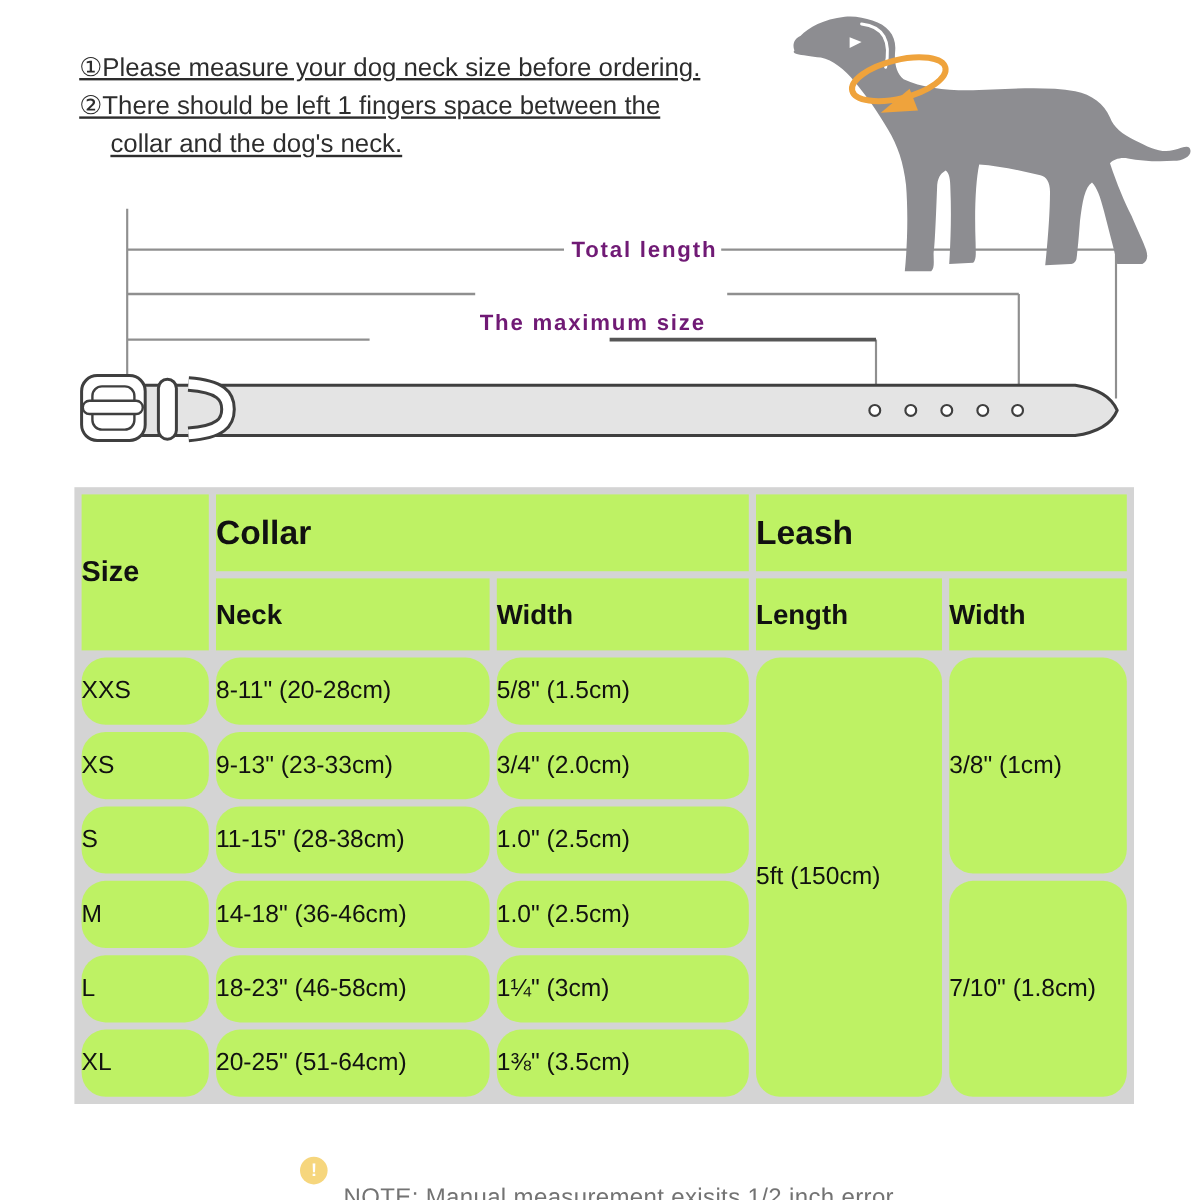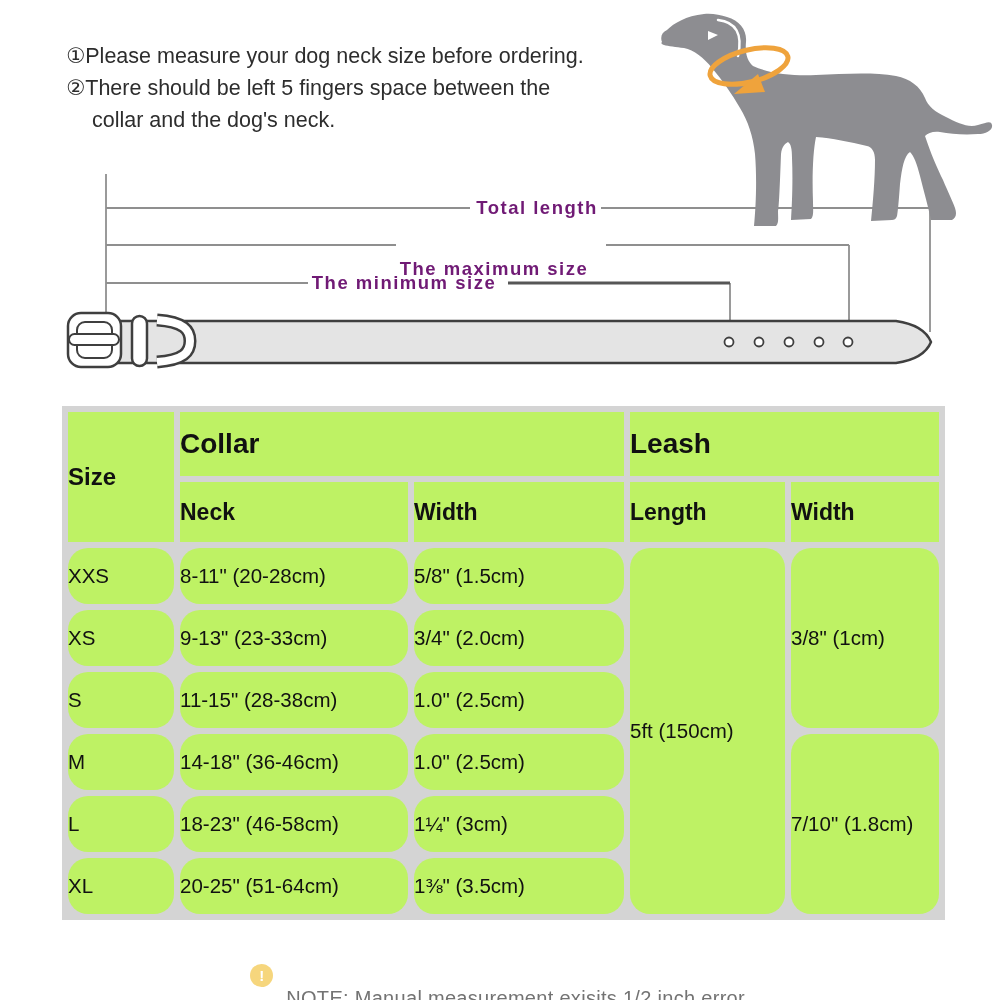--- a/index.html
+++ b/index.html
@@ -2,21 +2,21 @@
 <html><head>
 <meta charset="utf-8">
 <style>
   html,body{margin:0;padding:0;background:#ffffff;}
   #canvas{
     position:relative;width:1000px;height:1000px;background:#ffffff;overflow:hidden;
     font-family:"Liberation Sans","DejaVu Sans",sans-serif;color:#2b2b2b;
   }
   
   .instructions{position:absolute;left:66px;top:40px;font-size:21.5px;line-height:32px;color:#2d2d2d;}
-  .instr-line{white-space:nowrap;}
+  .instr-line{white-space:nowrap;text-decoration:underline;}
   .instr-line.indent{padding-left:26px;}
   
   .dog-wrap{position:absolute;left:648px;top:6px;width:350px;height:226px;z-index:3;}
   
   .collar-svg{position:absolute;left:0;top:168px;z-index:1;}
   .dim-label{
     position:absolute;z-index:2;text-align:center;
     font-size:18.5px;font-weight:600;letter-spacing:1.5px;color:#701a75;white-space:nowrap;
   }
   .lbl-total{left:470px;top:197px;width:134px;}
@@ -41,21 +41,21 @@
     font-weight:bold;font-size:15px;line-height:23px;text-align:center;flex:0 0 auto;}
   .note-text{font-size:20px;color:#737373;letter-spacing:0.3px;margin-top:46px;}
 </style>
 </head>
 <body>
 
 <div id="canvas">
 
   <div class="instructions">
     <div class="instr-line">①Please measure your dog neck size before ordering.</div>
-    <div class="instr-line">②There should be left 5 fingers space between the</div>
+    <div class="instr-line">②There should be left 1 fingers space between the</div>
     <div class="instr-line indent">collar and the dog's neck.</div>
   </div>
 
   <div class="dog-wrap">
     <svg width="350" height="226" viewBox="0 0 350 226" xmlns="http://www.w3.org/2000/svg">
       <path d="M14,36 C12,31 14,26 19,24 C26,17 38,10 56,8 C64,7 72,9 79,11
            C92,15 99,24 98,36 C97,47 99,55 105,60 C122,68 146,70 168,69
            C196,68 224,66 248,70 C262,73 272,80 277,92 C280,100 287,106 298,111
            C310,117 320,122 330,119 C338,117 343,114 344,119 C345,124 338,128 330,128
            C316,129 303,128 292,126 C285,125 280,127 277,130
@@ -109,21 +109,20 @@
 
     <g>
       <rect x="68" y="145" width="53" height="54" rx="13" fill="#ffffff" stroke="#3f3f3f" stroke-width="2.5"></rect>
       <rect x="77" y="154" width="35" height="36" rx="8" fill="#ffffff" stroke="#3f3f3f" stroke-width="2"></rect>
       <rect x="69" y="166" width="50" height="11" rx="5.5" fill="#ffffff" stroke="#3f3f3f" stroke-width="2"></rect>
     </g>
   </svg>
 
   <div class="dim-label lbl-total">Total length</div>
   <div class="dim-label lbl-max">The maximum size</div>
-  <div class="dim-label lbl-min">The minimum size</div>
 
   <table class="size-table">
     <colgroup>
       <col style="width:106px">
         <col style="width:228px">
         <col style="width:210px">
         <col style="width:155px">
         <col style="width:148px">
     </colgroup>
     <tbody>

